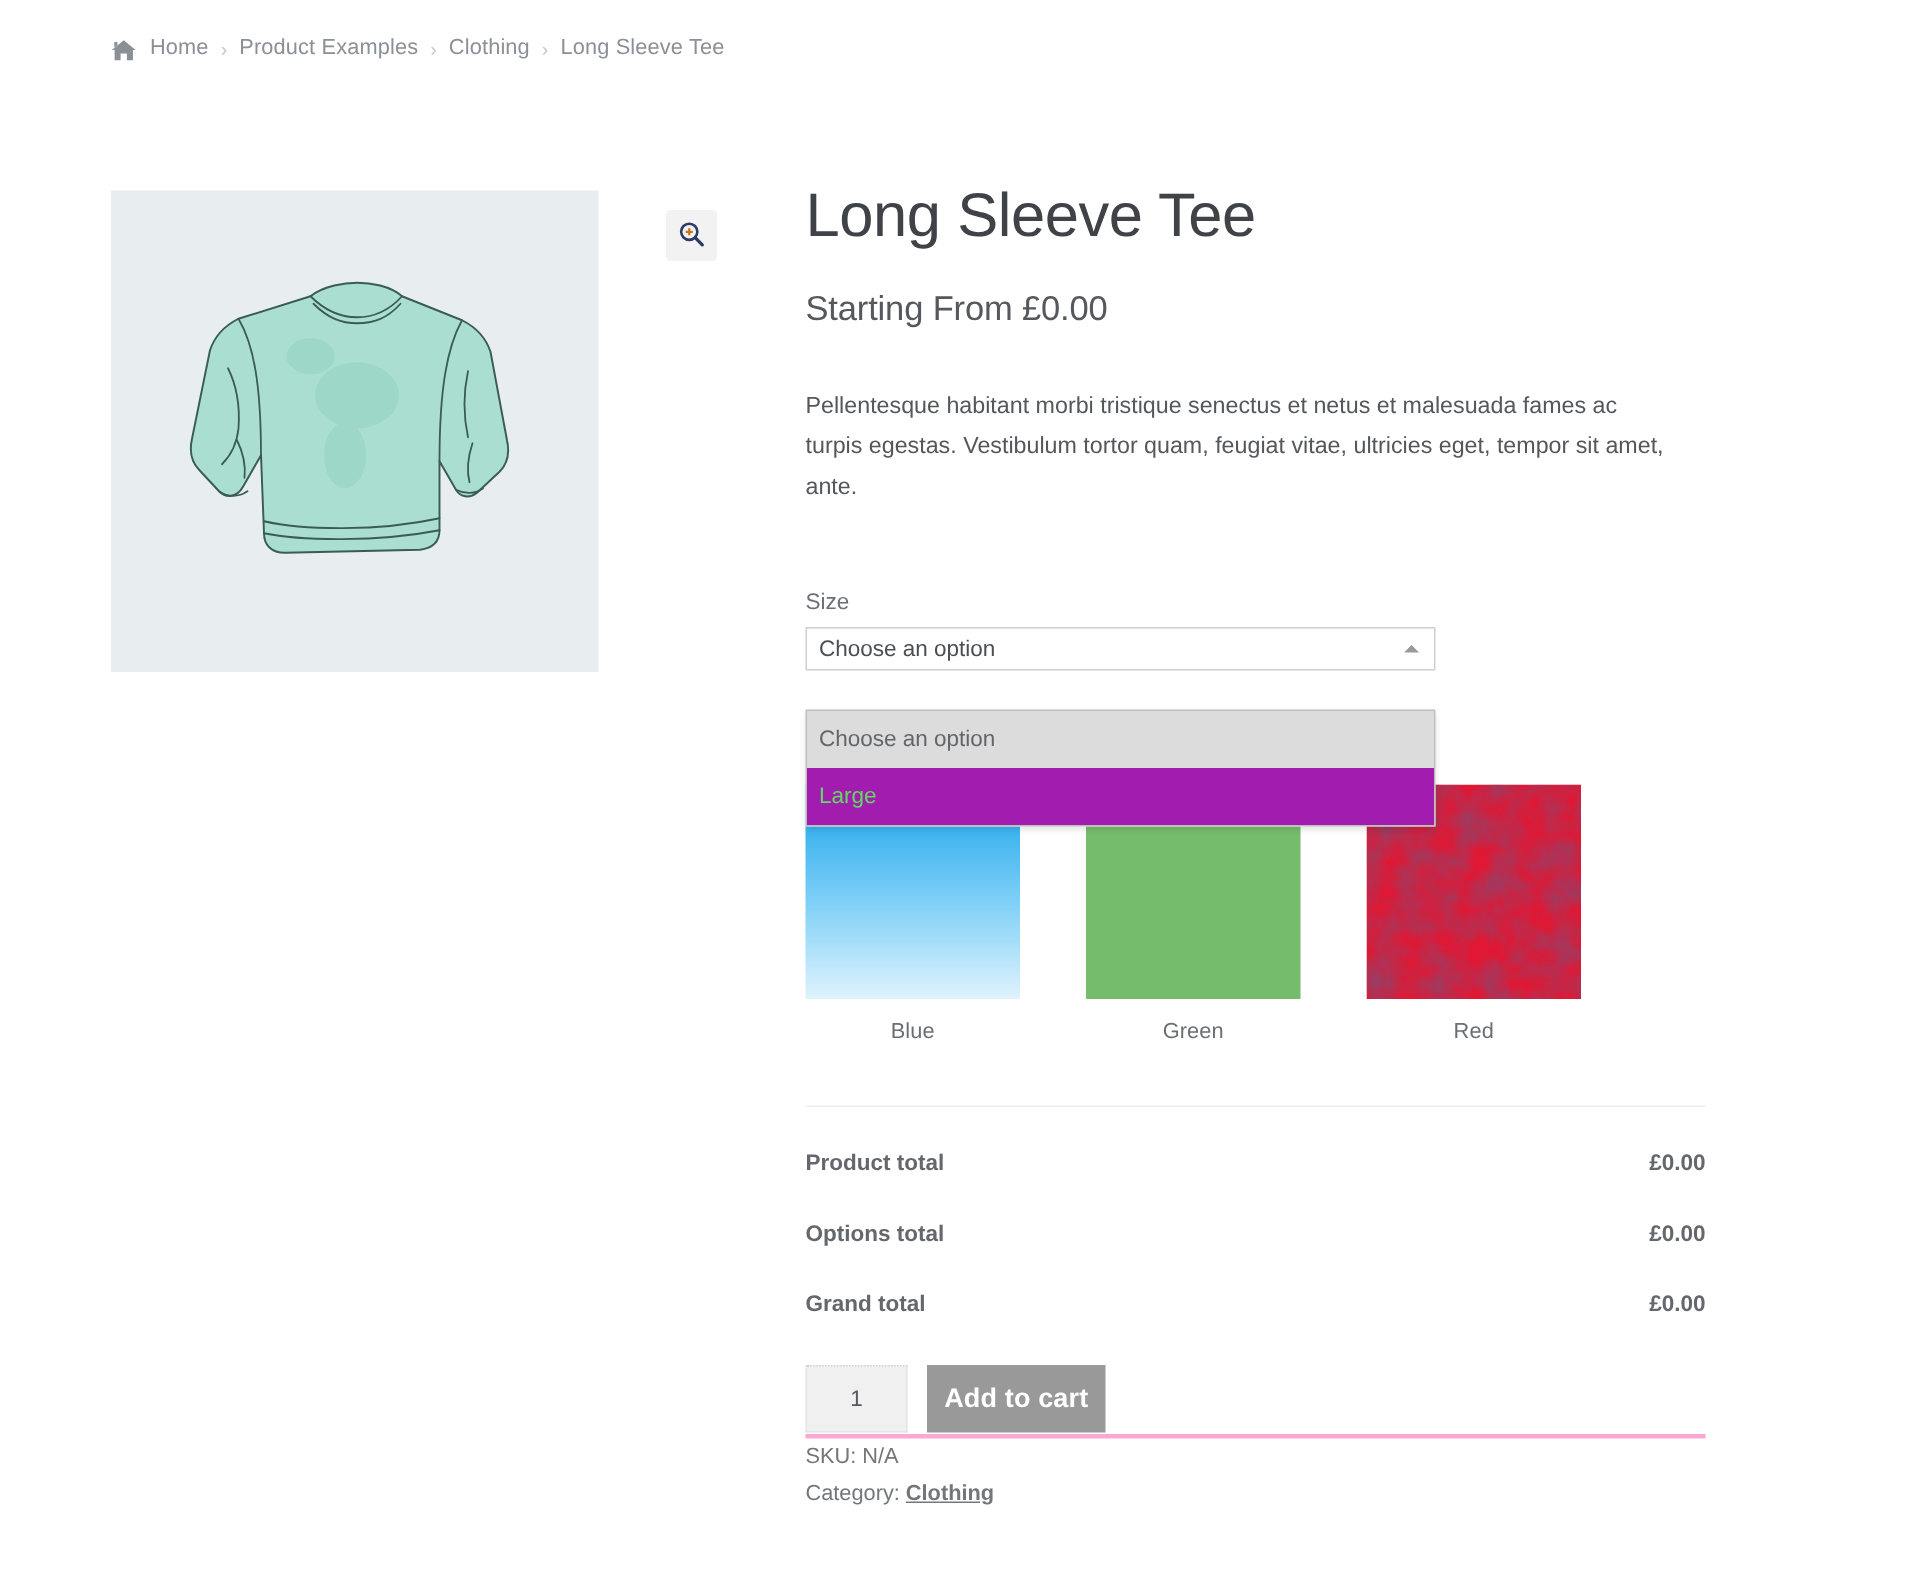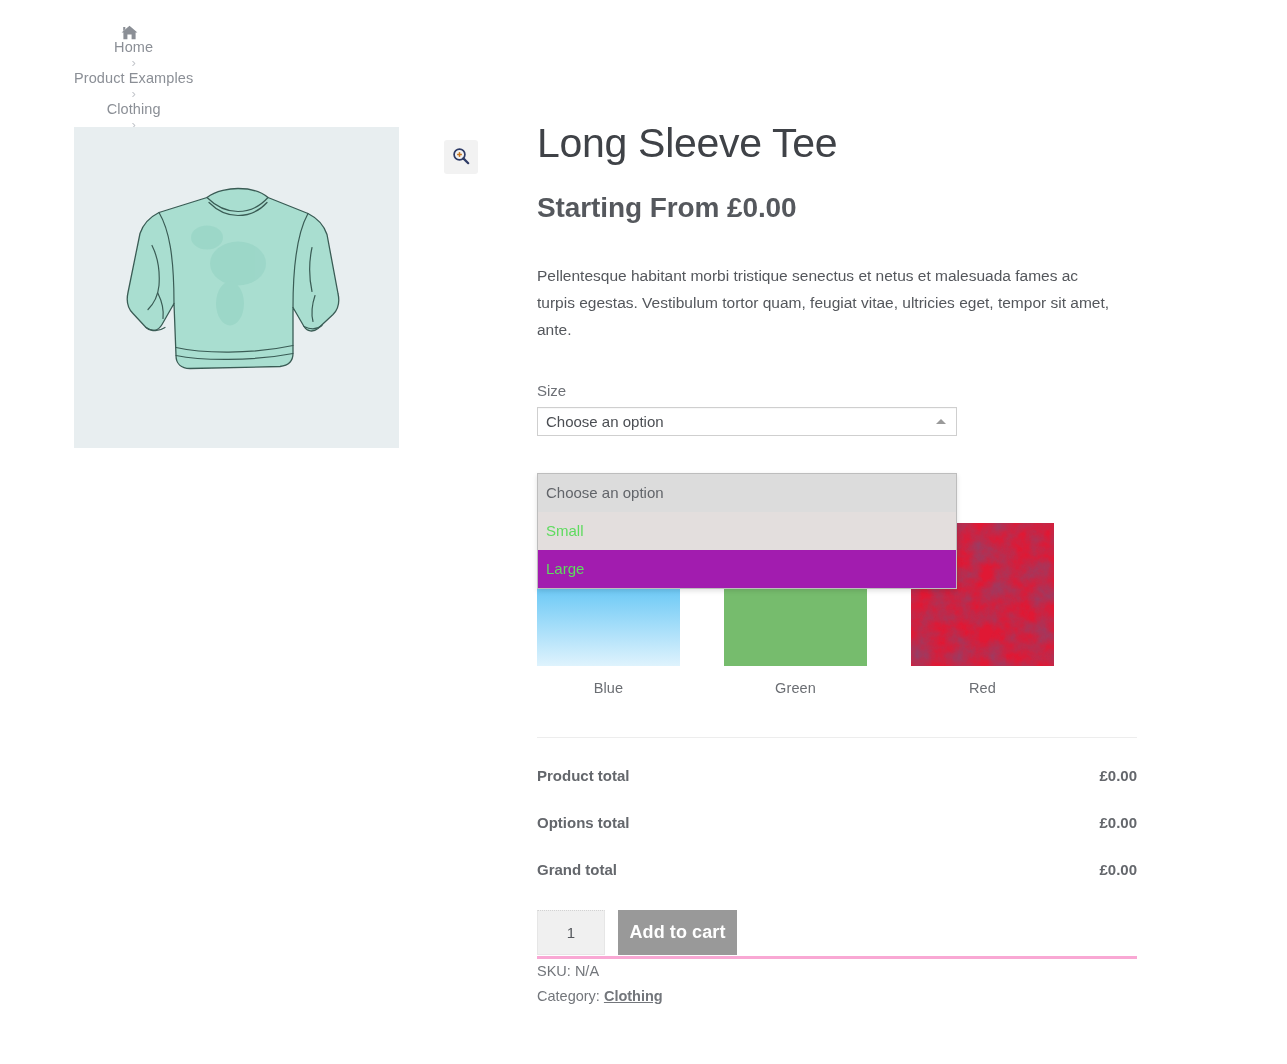--- a/index.html
+++ b/index.html
@@ -20,21 +20,20 @@
   
   .breadcrumb {
     position: absolute;
     left: 74px;
     top: 24px;
     display: flex;
     align-items: center;
     font-size: 14.5px;
     color: #8b8f96;
     letter-spacing: .1px;
-    flex-direction: column;
   }
   .breadcrumb .home-icon {
     display: inline-block;
     width: 17px;
     height: 15px;
     margin-right: 9px;
     position: relative;
     top: 1px;
   }
   .breadcrumb a {
@@ -91,37 +90,37 @@
   }
   .product-title {
     font-size: 41px;
     font-weight: 300;
     line-height: 1.15;
     color: #3f4247;
     margin: 0;
     letter-spacing: -.3px;
   }
   .price {
-    font-size: 28px;
-    font-weight: 700;
+    font-size: 23px;
+    font-weight: 400;
     color: #55585d;
     margin: 25px 0 0 0;
     letter-spacing: -.1px;
   }
   .short-desc {
     font-size: 15.5px;
     line-height: 1.75;
     color: #54575c;
     margin: 38px 0 0 0;
     width: 580px;
   }
 
   
   .size-block {
-    margin-top: 38px;
+    margin-top: 54px;
     position: relative;
   }
   .field-label {
     font-size: 15px;
     color: #6d7076;
     margin-bottom: 8px;
   }
   .select-box {
     width: 420px;
     height: 29px;
@@ -398,21 +397,20 @@
           <rect width="143" height="143" fill="#e01834"></rect>
           <rect width="143" height="143" filter="url(#redTex)"></rect>
         </svg>
       </span>
       <div class="swatch-label">Red</div>
     </div>
   </div>
 
   <ul class="dropdown-list">
     <li class="dd-option dd-placeholder">Choose an option</li>
-    <li class="dd-option dd-small">Small</li>
     <li class="dd-option dd-large">Large</li>
   </ul>
 
   <div class="totals">
     <div class="total-row">
       <span>Product total</span>
       <span>£0.00</span>
     </div>
     <div class="total-row">
       <span>Options total</span>

